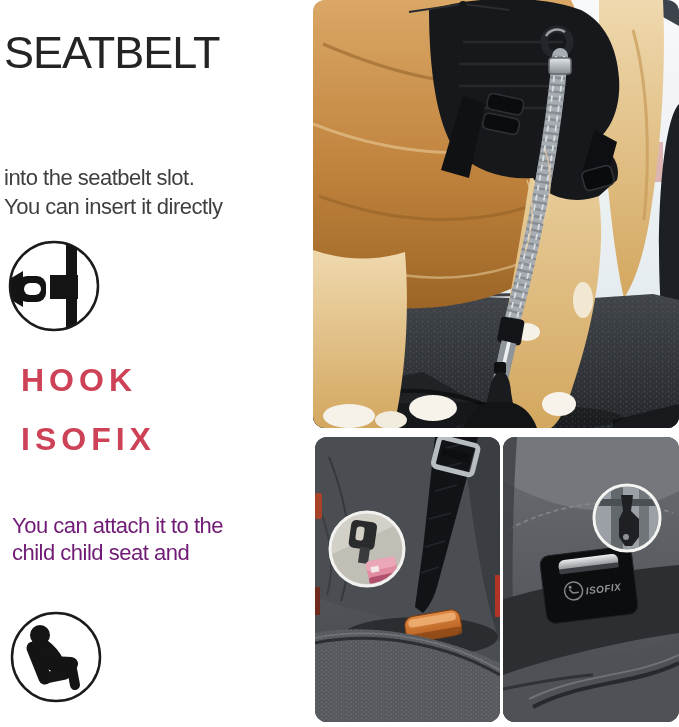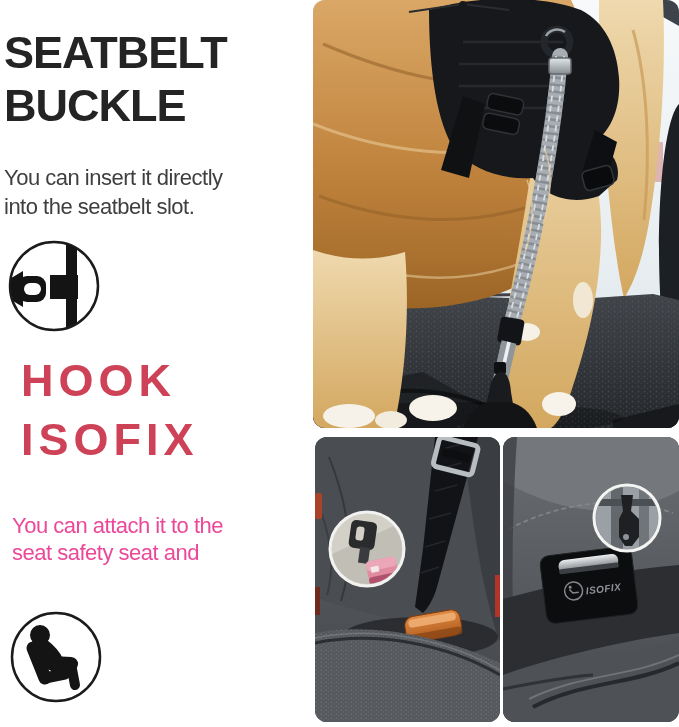--- a/index.html
+++ b/index.html
@@ -3,58 +3,57 @@
 <meta charset="utf-8">
 <style>
   html,body{margin:0;padding:0;background:#fff;}
   .canvas{
     position:relative;width:679px;height:727px;background:#ffffff;
     font-family:"Liberation Sans","DejaVu Sans",sans-serif;overflow:hidden;
   }
   
   .headline{
     position:absolute;left:4px;top:26px;
-    font-size:45px;font-weight:bold;line-height:53px;letter-spacing:-1px;
+    font-size:45px;font-weight:normal;line-height:53px;letter-spacing:-1px;
     color:#242424;white-space:nowrap;
   }
   .desc1{
     position:absolute;left:4px;top:163px;
     font-size:22px;line-height:29px;letter-spacing:-0.5px;color:#3f3f3f;white-space:nowrap;
   }
   .headline2{
     position:absolute;left:21px;top:351px;
-    font-size:45px;font-weight:bold;line-height:59px;letter-spacing:5px;
+    font-size:32px;font-weight:bold;line-height:59px;letter-spacing:5px;
     color:#ce4257;white-space:nowrap;
   }
   .desc2{
     position:absolute;left:12px;top:512px;
-    font-size:22px;line-height:27px;letter-spacing:-0.5px;color:#ec4899;white-space:nowrap;
+    font-size:22px;line-height:27px;letter-spacing:-0.5px;color:#701a75;white-space:nowrap;
   }
   .icon-buckle{position:absolute;left:6px;top:238px;}
   .icon-seat{position:absolute;left:9px;top:610px;}
   
   .photo{position:absolute;overflow:hidden;border-radius:12px;background:#888;}
   .photo svg{display:block;}
   .photo-main{left:313px;top:0;width:366px;height:428px;}
   .photo-buckle{left:315px;top:437px;width:185px;height:285px;}
   .photo-latch{left:503px;top:437px;width:176px;height:285px;}
 </style>
 </head>
 <body>
 
 <div class="canvas">
 
   <div class="headline">
     <div>SEATBELT</div>
-    <div>BUCKLE</div>
   </div>
 
   <div class="desc1">
+    <div>into the seatbelt slot.</div>
     <div>You can insert it directly</div>
-    <div>into the seatbelt slot.</div>
   </div>
 
   <svg class="icon-buckle" width="96" height="96" viewBox="0 0 96 96">
     <defs>
         <clipPath id="icoClip1">
           <circle cx="48" cy="48" r="43.5"></circle>
         </clipPath>
       </defs>
     <circle cx="48" cy="48" r="44" fill="#ffffff" stroke="#1b1b1b" stroke-width="2.5"></circle>
     <g clip-path="url(#icoClip1)">
@@ -66,21 +65,21 @@
     </g>
   </svg>
 
   <div class="headline2">
     <div>HOOK</div>
     <div>ISOFIX</div>
   </div>
 
   <div class="desc2">
     <div>You can attach it to the</div>
-    <div>seat safety seat and</div>
+    <div>child child seat and</div>
   </div>
 
   <svg class="icon-seat" width="96" height="96" viewBox="0 0 96 96">
     <circle cx="47" cy="47" r="44" fill="#ffffff" stroke="#1b1b1b" stroke-width="2.5"></circle>
     <g stroke="#141414" fill="none" stroke-linecap="round">
       <path d="M 24,38 L 36,68" stroke-width="13"></path>
       <path d="M 36,68 L 56,64" stroke-width="11"></path>
       <path d="M 31,36 C 39,42 44,48 46,53" stroke-width="18"></path>
       <path d="M 42,53 L 62,54" stroke-width="14"></path>
       <path d="M 62,54 L 66,75" stroke-width="10"></path>

